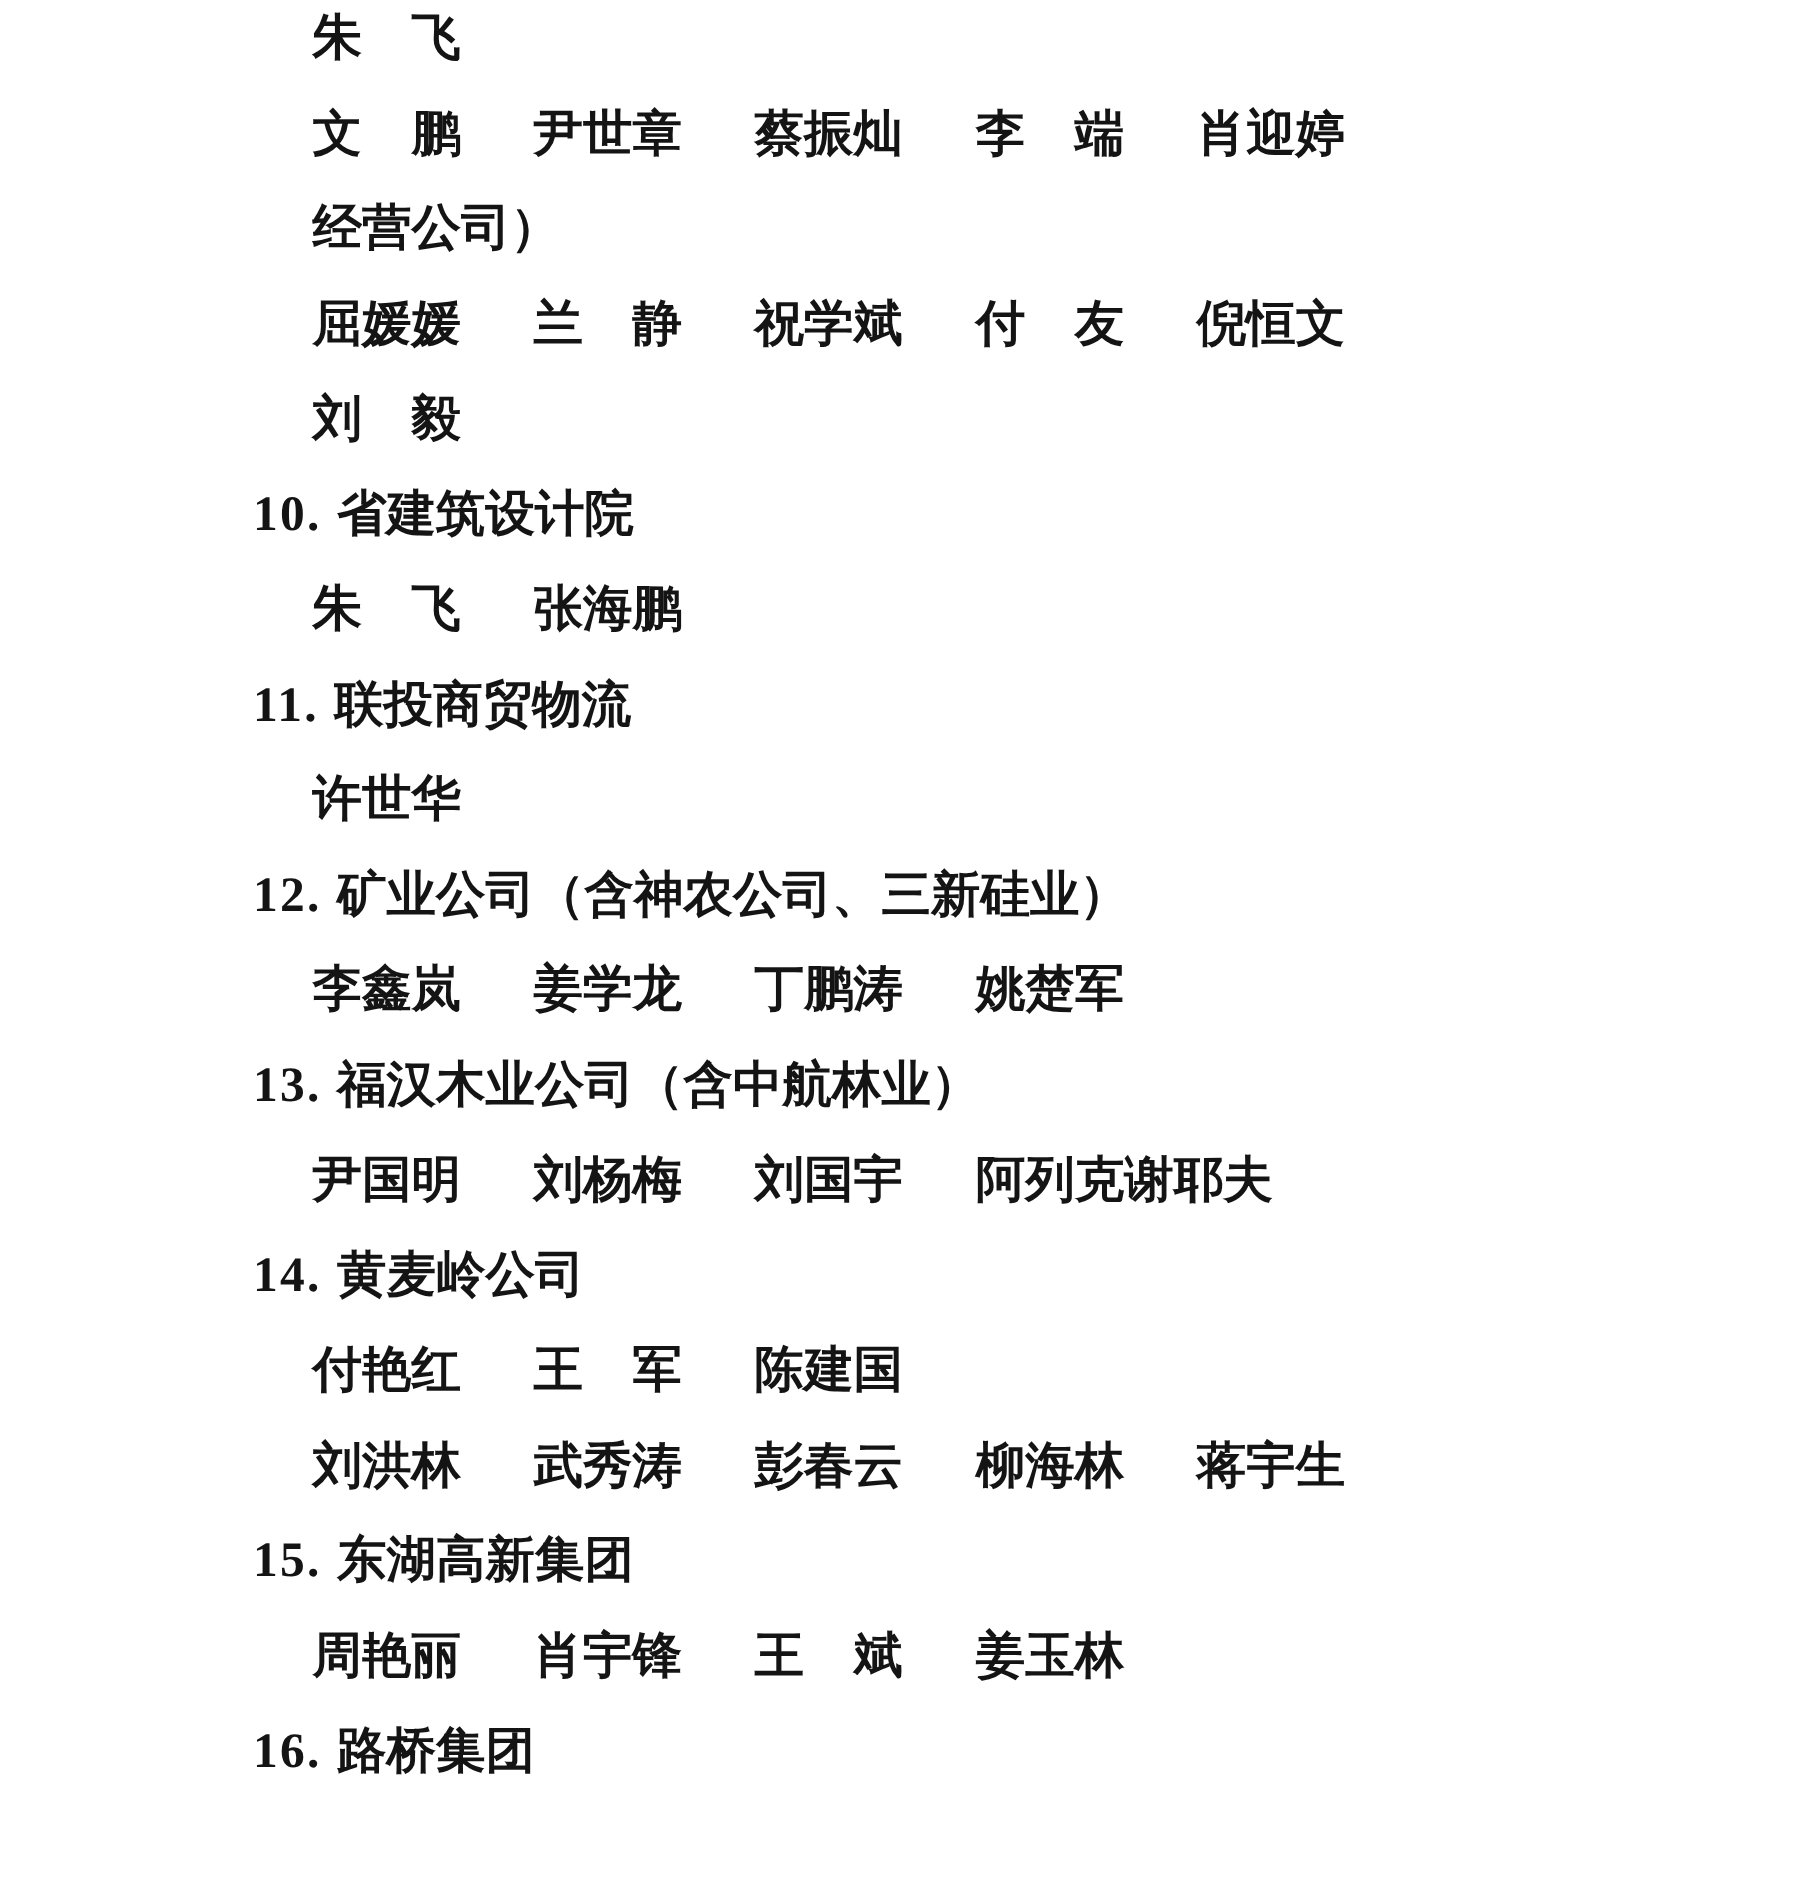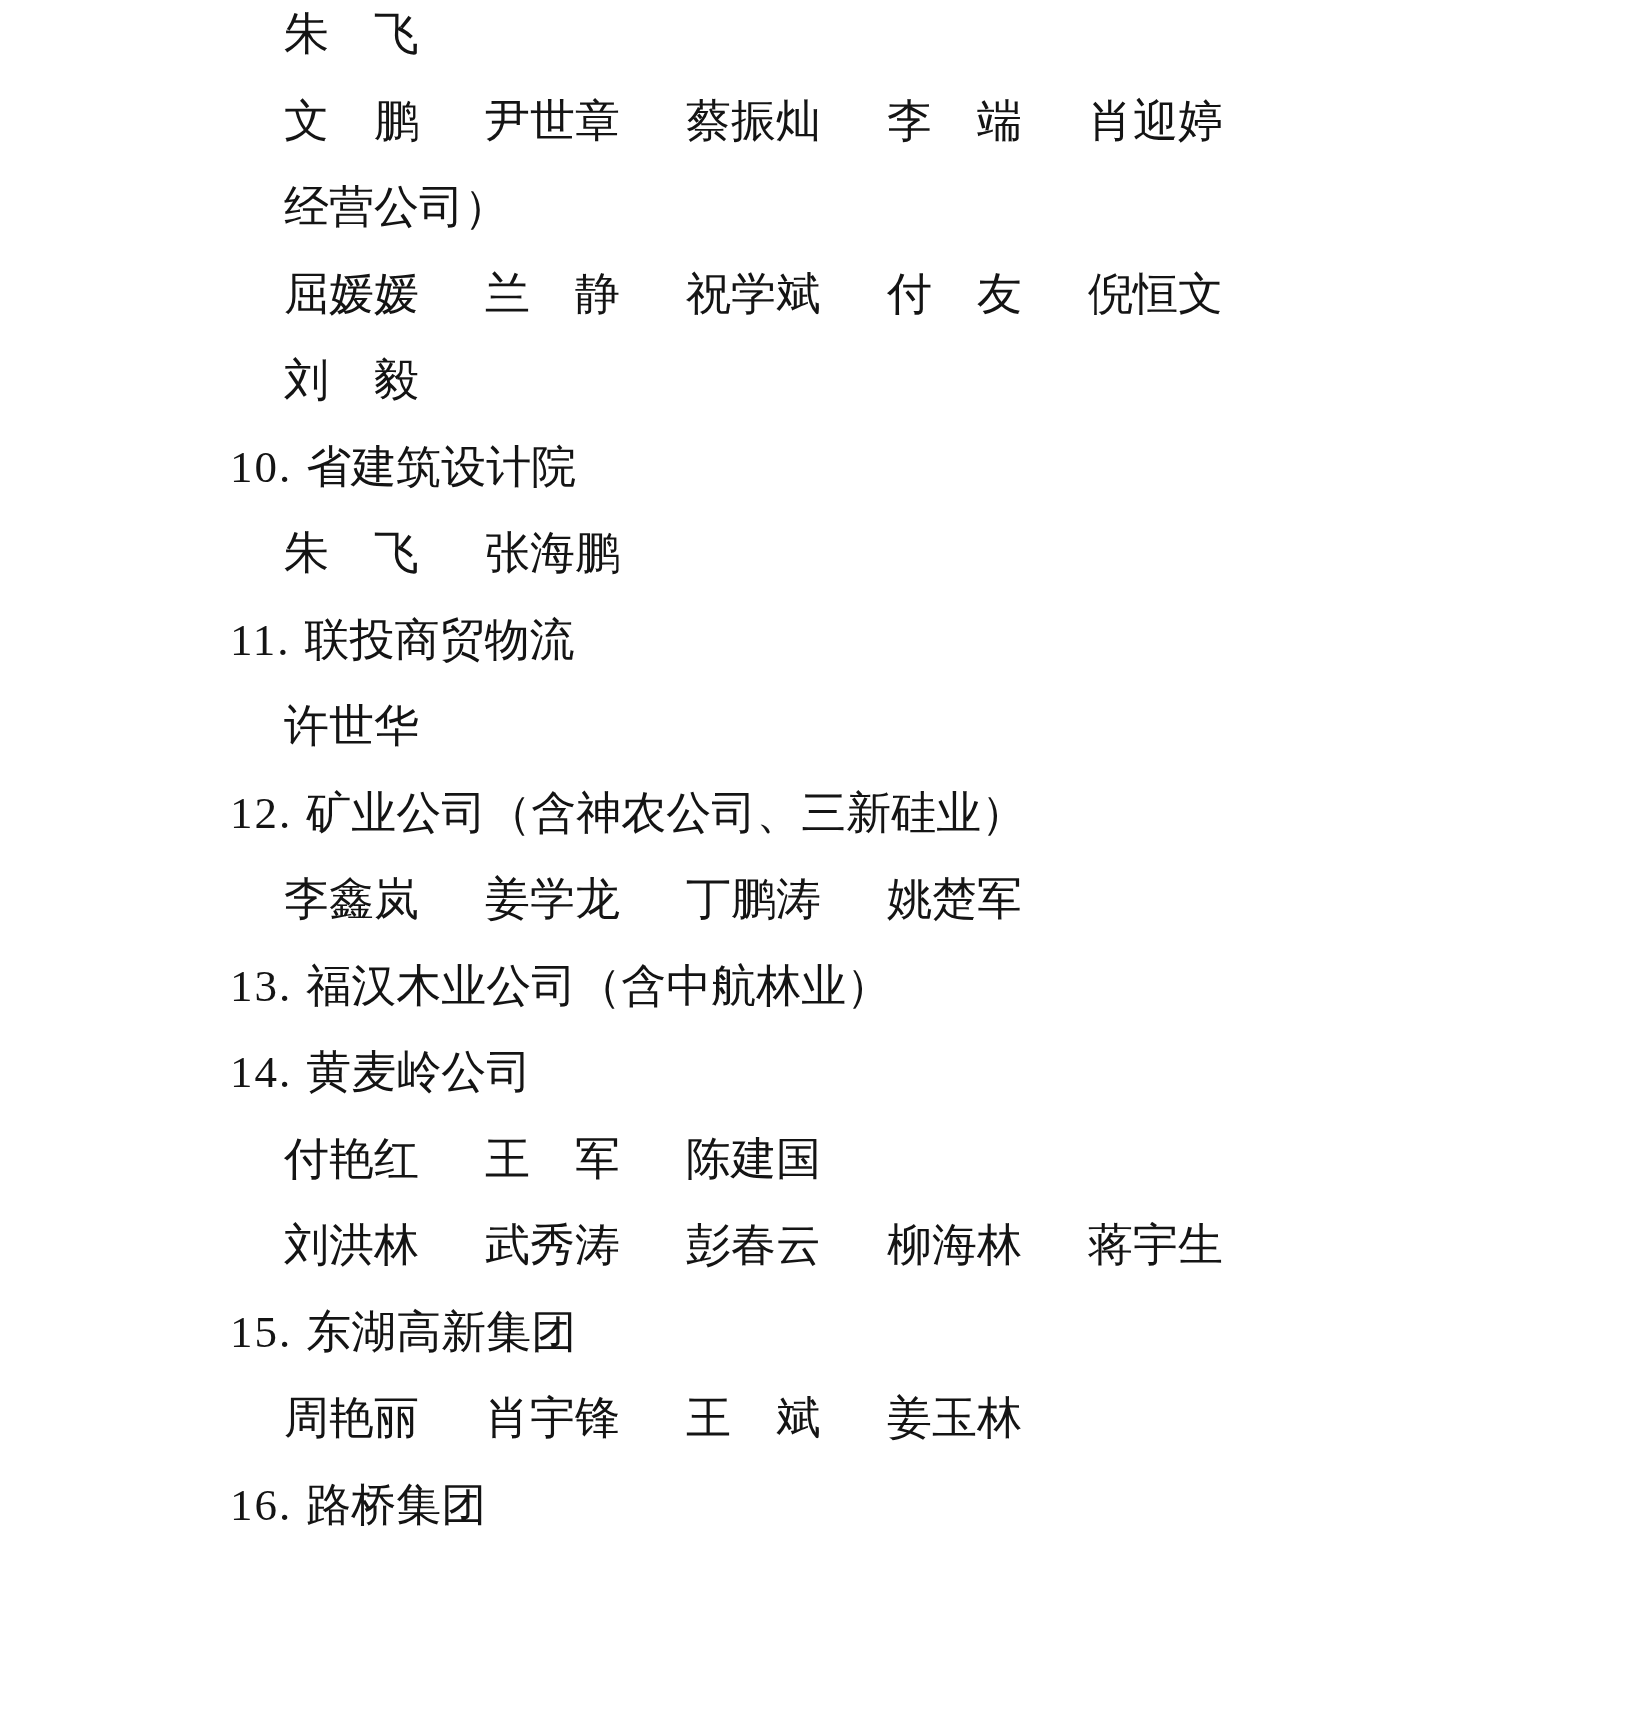--- a/index.html
+++ b/index.html
@@ -11,20 +11,21 @@
     height: 1723px;
     background: #ffffff;
     overflow: hidden;
     font-family: "Liberation Serif", "DejaVu Serif", serif;
     color: #141414;
   }
   .page {
     position: relative;
     width: 1645px;
     height: 1723px;
+    font-weight: bold;
   }
   .content {
     position: absolute;
     top: -9px;
     left: 0;
     right: 0;
   }
   .line {
     height: 86.5px;
     line-height: 86.5px;
@@ -61,20 +62,21 @@
       <div class="line indented"><span>经营公司）</span></div>
       <div class="line indented"><span class="name">屈媛媛</span><span class="name">兰　静</span><span class="name">祝学斌</span><span class="name">付　友</span><span class="name">倪恒文</span></div>
       <div class="line indented"><span class="name">刘　毅</span></div>
       <div class="line numbered"><span class="item-number">10.</span><span class="item-title">省建筑设计院</span></div>
       <div class="line indented"><span class="name">朱　飞</span><span class="name">张海鹏</span></div>
       <div class="line numbered"><span class="item-number">11.</span><span class="item-title">联投商贸物流</span></div>
       <div class="line indented"><span class="name">许世华</span></div>
       <div class="line numbered"><span class="item-number">12.</span><span class="item-title">矿业公司（含神农公司、三新硅业）</span></div>
       <div class="line indented"><span class="name">李鑫岚</span><span class="name">姜学龙</span><span class="name">丁鹏涛</span><span class="name">姚楚军</span></div>
       <div class="line numbered"><span class="item-number">13.</span><span class="item-title">福汉木业公司（含中航林业）</span></div>
+      <div class="line indented"><span class="name">尹国明</span><span class="name">刘杨梅</span><span class="name">刘国宇</span><span class="name">阿列克谢耶夫</span></div>
       <div class="line numbered"><span class="item-number">14.</span><span class="item-title">黄麦岭公司</span></div>
       <div class="line indented"><span class="name">付艳红</span><span class="name">王　军</span><span class="name">陈建国</span></div>
       <div class="line indented"><span class="name">刘洪林</span><span class="name">武秀涛</span><span class="name">彭春云</span><span class="name">柳海林</span><span class="name">蒋宇生</span></div>
       <div class="line numbered"><span class="item-number">15.</span><span class="item-title">东湖高新集团</span></div>
       <div class="line indented"><span class="name">周艳丽</span><span class="name">肖宇锋</span><span class="name">王　斌</span><span class="name">姜玉林</span></div>
       <div class="line numbered"><span class="item-number">16.</span><span class="item-title">路桥集团</span></div>
     </div>
 </div>
 
 </body></html>

